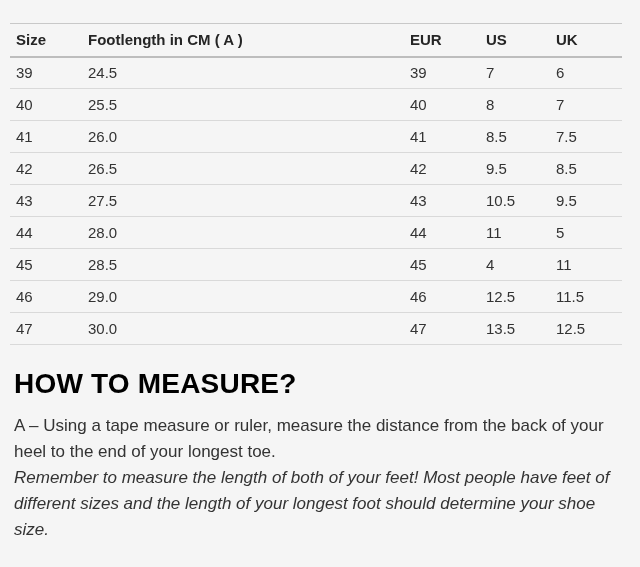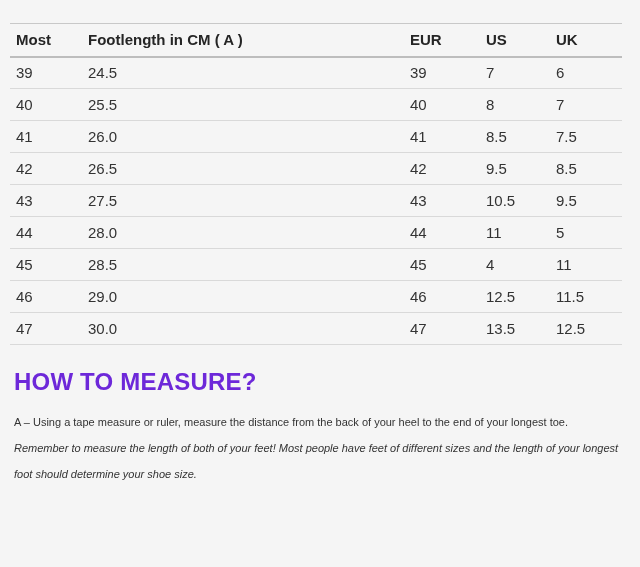--- a/index.html
+++ b/index.html
@@ -42,28 +42,28 @@
     font-size: 15px;
     font-weight: normal;
     color: #333333;
     height: 32px;
     padding: 0 0 0 6px;
     vertical-align: middle;
     border-bottom: 1px solid #d9d9d9;
   }
   .how-to-measure-title {
     margin: 23px 0 13px 4px;
-    font-size: 24px;
+    font-size: 28px;
     font-weight: bold;
-    color: #6d28d9;
+    color: #000000;
     letter-spacing: 0.2px;
   }
   .instruction, .note {
     margin-left: 4px;
-    font-size: 11px;
+    font-size: 17px;
     line-height: 26px;
     color: #333333;
     max-width: 612px;
   }
   .note { font-style: italic; }
 </style>
 </head>
 <body>
 
 <div class="page">
@@ -71,21 +71,21 @@
   <table class="size-table">
     <colgroup>
       <col class="c1">
         <col class="c2">
         <col class="c3">
         <col class="c4">
         <col class="c5">
     </colgroup>
     <thead>
       <tr id="header-row">
-          <th>Most</th>
+          <th>Size</th>
           <th>Footlength in CM ( A )</th>
           <th>EUR</th>
           <th>US</th>
           <th>UK</th>
         </tr>
     </thead>
     <tbody id="table-body">
         <tr>
           <td>39</td>
           <td>24.5</td>

